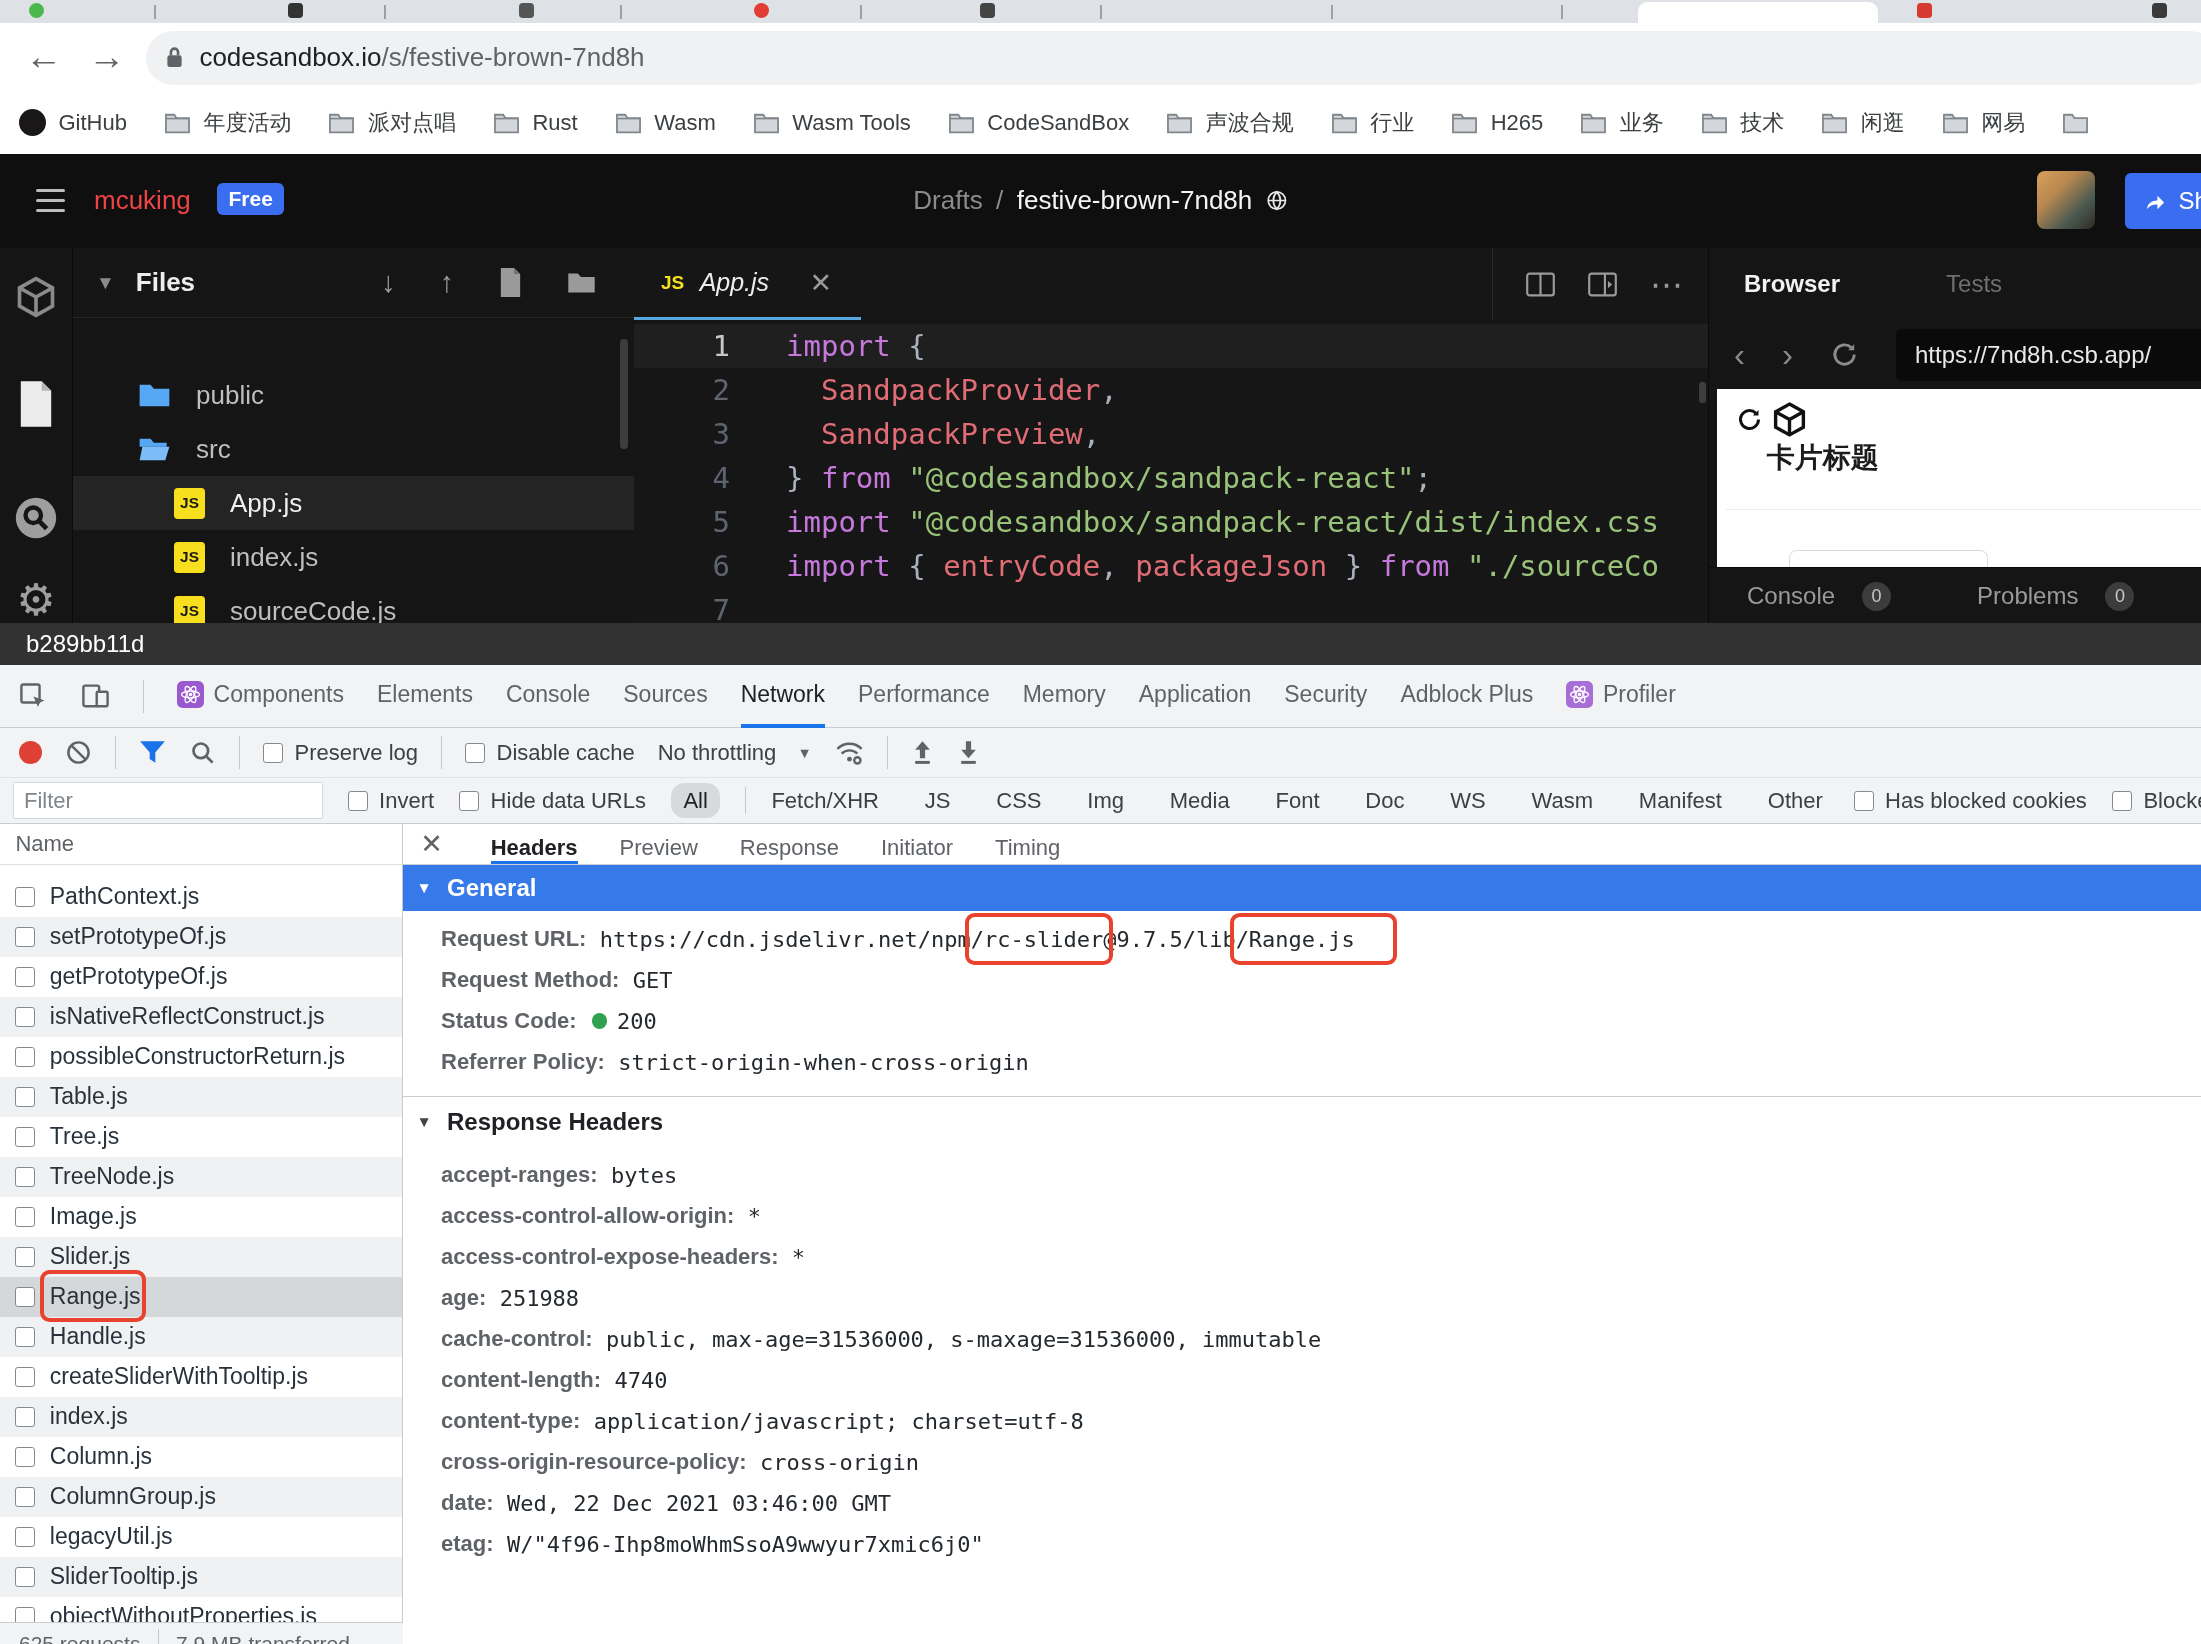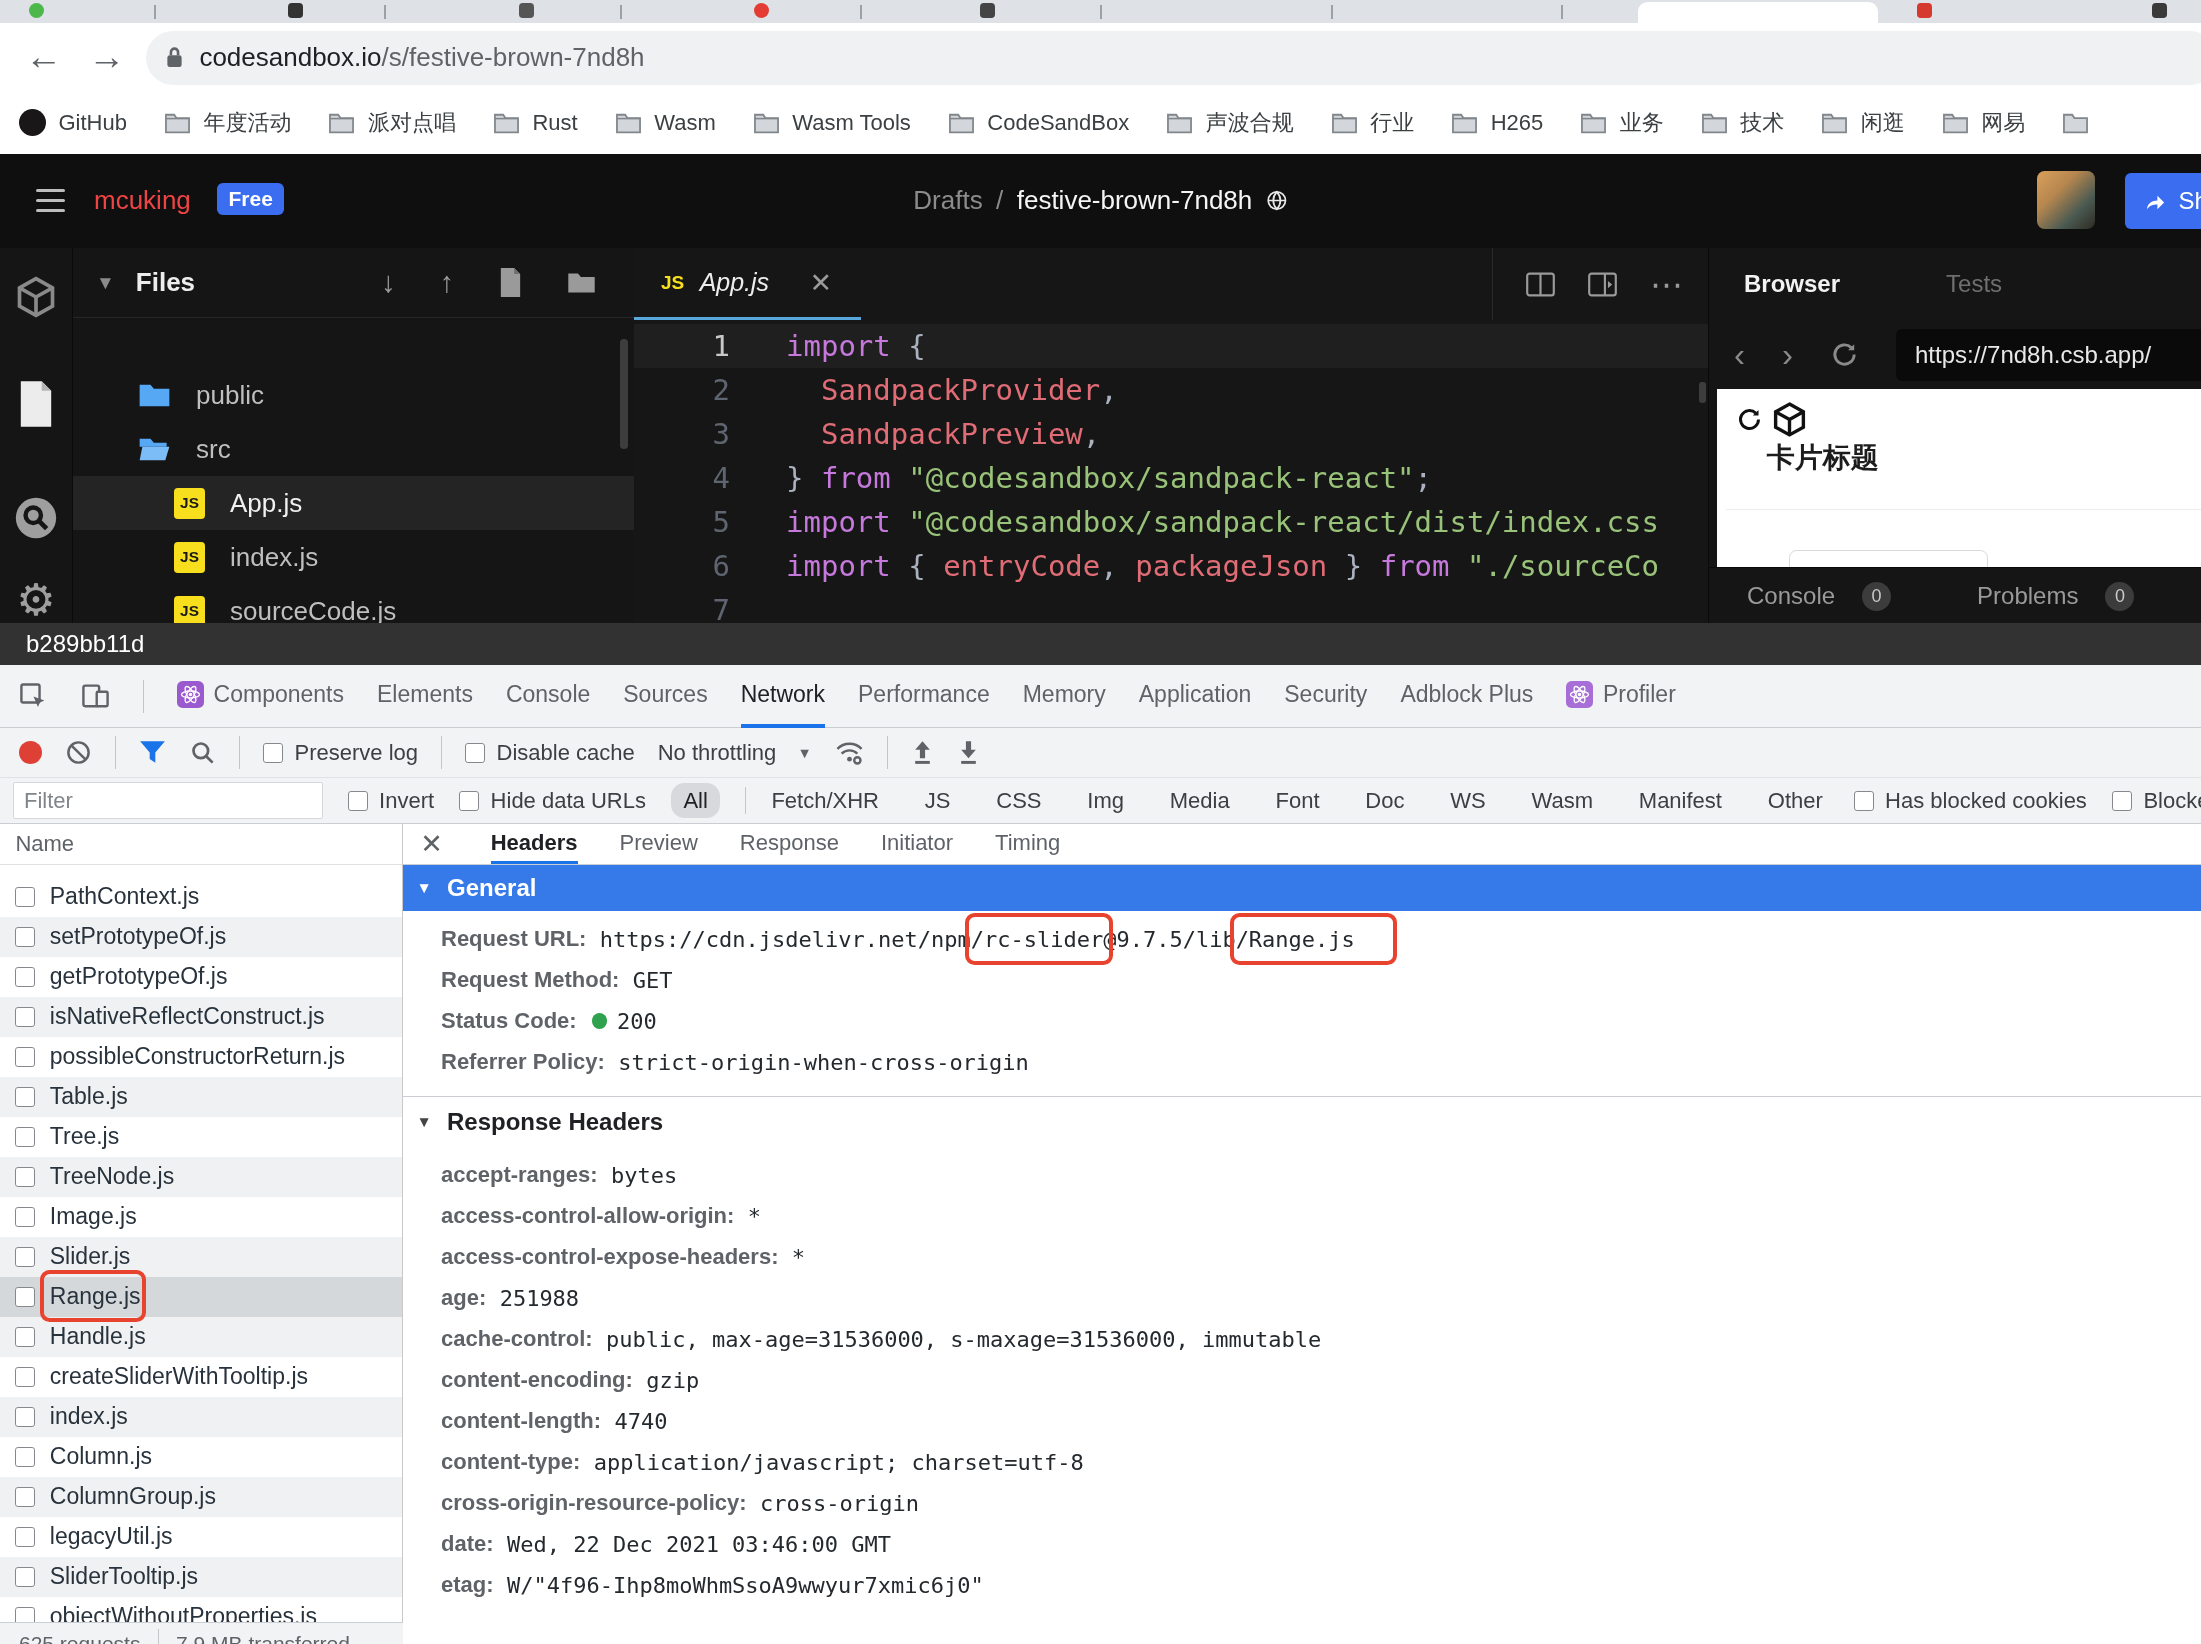--- a/index.html
+++ b/index.html
@@ -132,21 +132,21 @@
   .nrow.sel .nlabel::after{content:"";position:absolute;left:-9.6px;right:-5.8px;top:-13.4px;bottom:-11.5px;
                            border:4.8px solid #e8432e;border-radius:9.6px}
   #statusbar{position:absolute;left:0;top:1622px;width:403px;height:42px;background:#f1f3f4;border-top:1px solid #cacdd1;
              display:flex;align-items:center;gap:17.3px;padding-left:19px;font-size:21px;color:#5f6368;box-sizing:border-box}
   #statusbar .vs{width:1px;height:29px;background:#c4c7ca}
 
   
   #detail{position:absolute;left:403px;top:824px;right:0;bottom:0;background:#fff;overflow:hidden}
   #dtabs2{height:40px;display:flex;align-items:center;gap:42px;padding-left:17.3px;border-bottom:1px solid #cacdd1;font-size:22px;color:#5f6368}
   #dtabs2 .x{font-size:27px;color:#5f6368;margin-right:5.8px}
-  .dtab2{height:40px;display:flex;align-items:center;border-bottom:3.8px solid transparent;box-sizing:border-box}
+  .dtab2{height:40px;display:flex;align-items:flex-end;border-bottom:3.8px solid transparent;box-sizing:border-box}
   .dtab2.active{color:#202124;border-bottom-color:#1a73e8;font-weight:bold}
   #generalbar{height:46px;background:#3679e8;color:#fff;display:flex;align-items:center;gap:15.4px;padding-left:13.4px;
               font-size:24px;font-weight:bold}
   #generalbar .tri{font-size:15.4px}
   #gfields{padding-top:7.7px}
   .gfield{padding-left:38px;height:41px;display:flex;align-items:center;font-size:22px;white-space:nowrap}
   .glabel{font-weight:bold;color:#5f6368;margin-right:13.4px}
   .gval{font-family:"DejaVu Sans Mono",monospace;color:#24292e;white-space:pre}
   .redbox{position:relative;display:inline-block}
   .redbox::after{content:"";position:absolute;left:-5.8px;right:-9.6px;top:-13.4px;bottom:-13.4px;border:4.8px solid #e8432e;border-radius:9.6px}
@@ -832,24 +832,20 @@
       </div>
       <div class="hrow">
         <span class="hname">age:</span>
         <span class="hval">251988</span>
       </div>
       <div class="hrow">
         <span class="hname">cache-control:</span>
         <span class="hval">public, max-age=31536000, s-maxage=31536000, immutable</span>
       </div>
       <div class="hrow">
-        <span class="hname">content-encoding:</span>
-        <span class="hval">gzip</span>
-      </div>
-      <div class="hrow">
         <span class="hname">content-length:</span>
         <span class="hval">4740</span>
       </div>
       <div class="hrow">
         <span class="hname">content-type:</span>
         <span class="hval">application/javascript; charset=utf-8</span>
       </div>
       <div class="hrow">
         <span class="hname">cross-origin-resource-policy:</span>
         <span class="hval">cross-origin</span>

